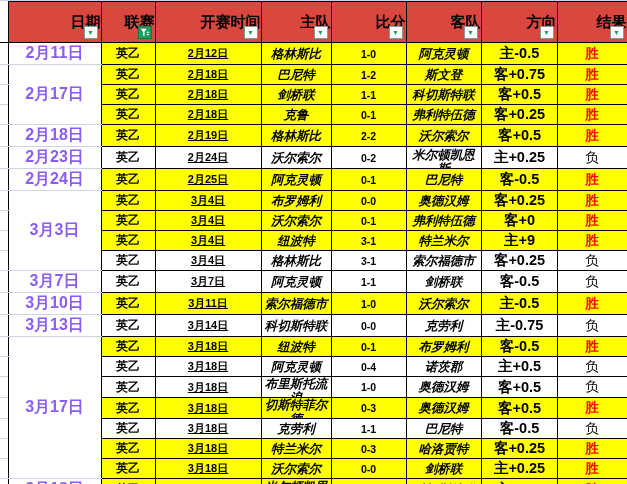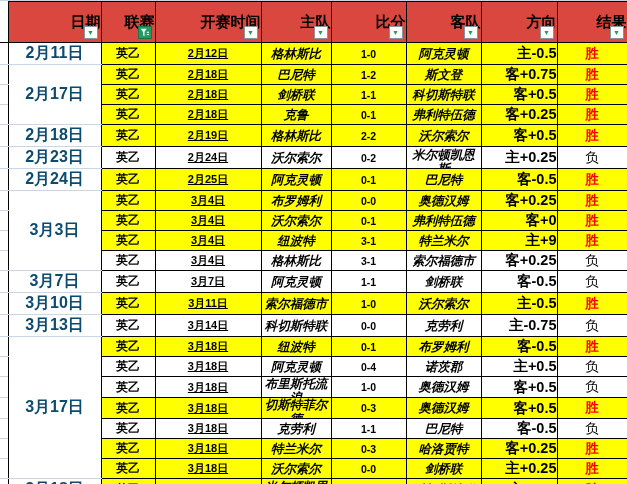--- a/index.html
+++ b/index.html
@@ -56,32 +56,32 @@
     font-size:12px;font-weight:bold;color:#000;background:#fff;
   }
   tr.win td.cell{background:#ffff00;}
   tr.loss td.cell{background:#ffffff;}
 
   td.datecell{
     background:#ffffff !important;
     border-left:1px solid #000;border-right:1px solid #000;
     border-top:1px solid #ccd5e4;border-bottom:1px solid #ccd5e4;
     text-align:center;vertical-align:middle;
-    font-size:16px;font-weight:bold;color:#0c4a6e;
+    font-size:16px;font-weight:bold;color:#8b5cf6;
   }
   td.cell.kick{font-size:11px;text-decoration:underline;}
   td.cell.team{font-size:12.5px;}
   td.cell.team .tw{
     display:block;max-height:20px;overflow:hidden;line-height:14px;
     word-break:break-all;
     font-style:italic;
   }
   td.cell.score{font-size:10.5px;letter-spacing:0;}
   td.cell.dir{
-    text-align:right;font-size:14.5px;padding-left:1px;
+    text-align:center;font-size:14.5px;padding-left:1px;
   }
   td.cell.result{font-size:13.5px;}
   tr.win td.cell.result{color:#ff0000;font-weight:bold;}
   tr.loss td.cell.result{color:#000000;font-weight:normal;}
 </style>
 </head>
 <body>
 
 <div class="sheet">
 <table>

